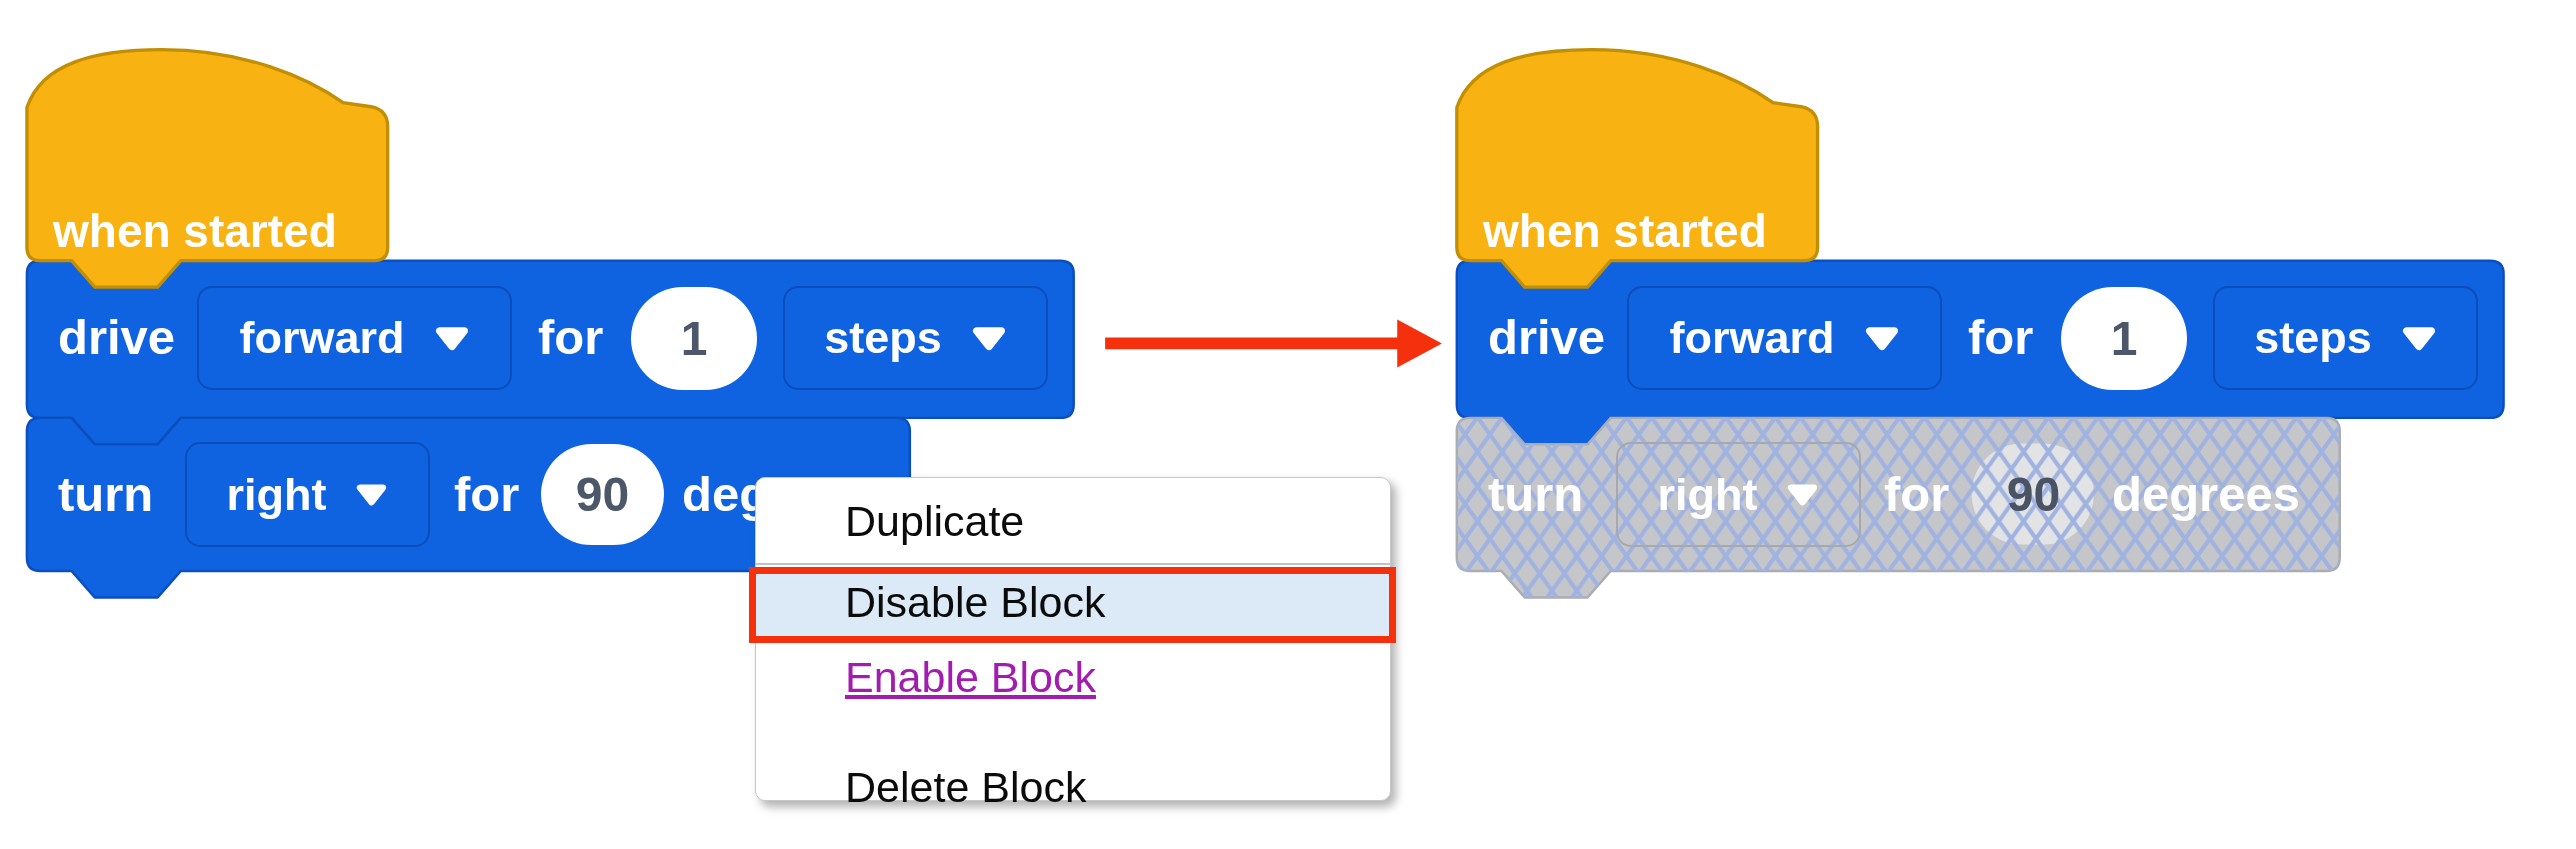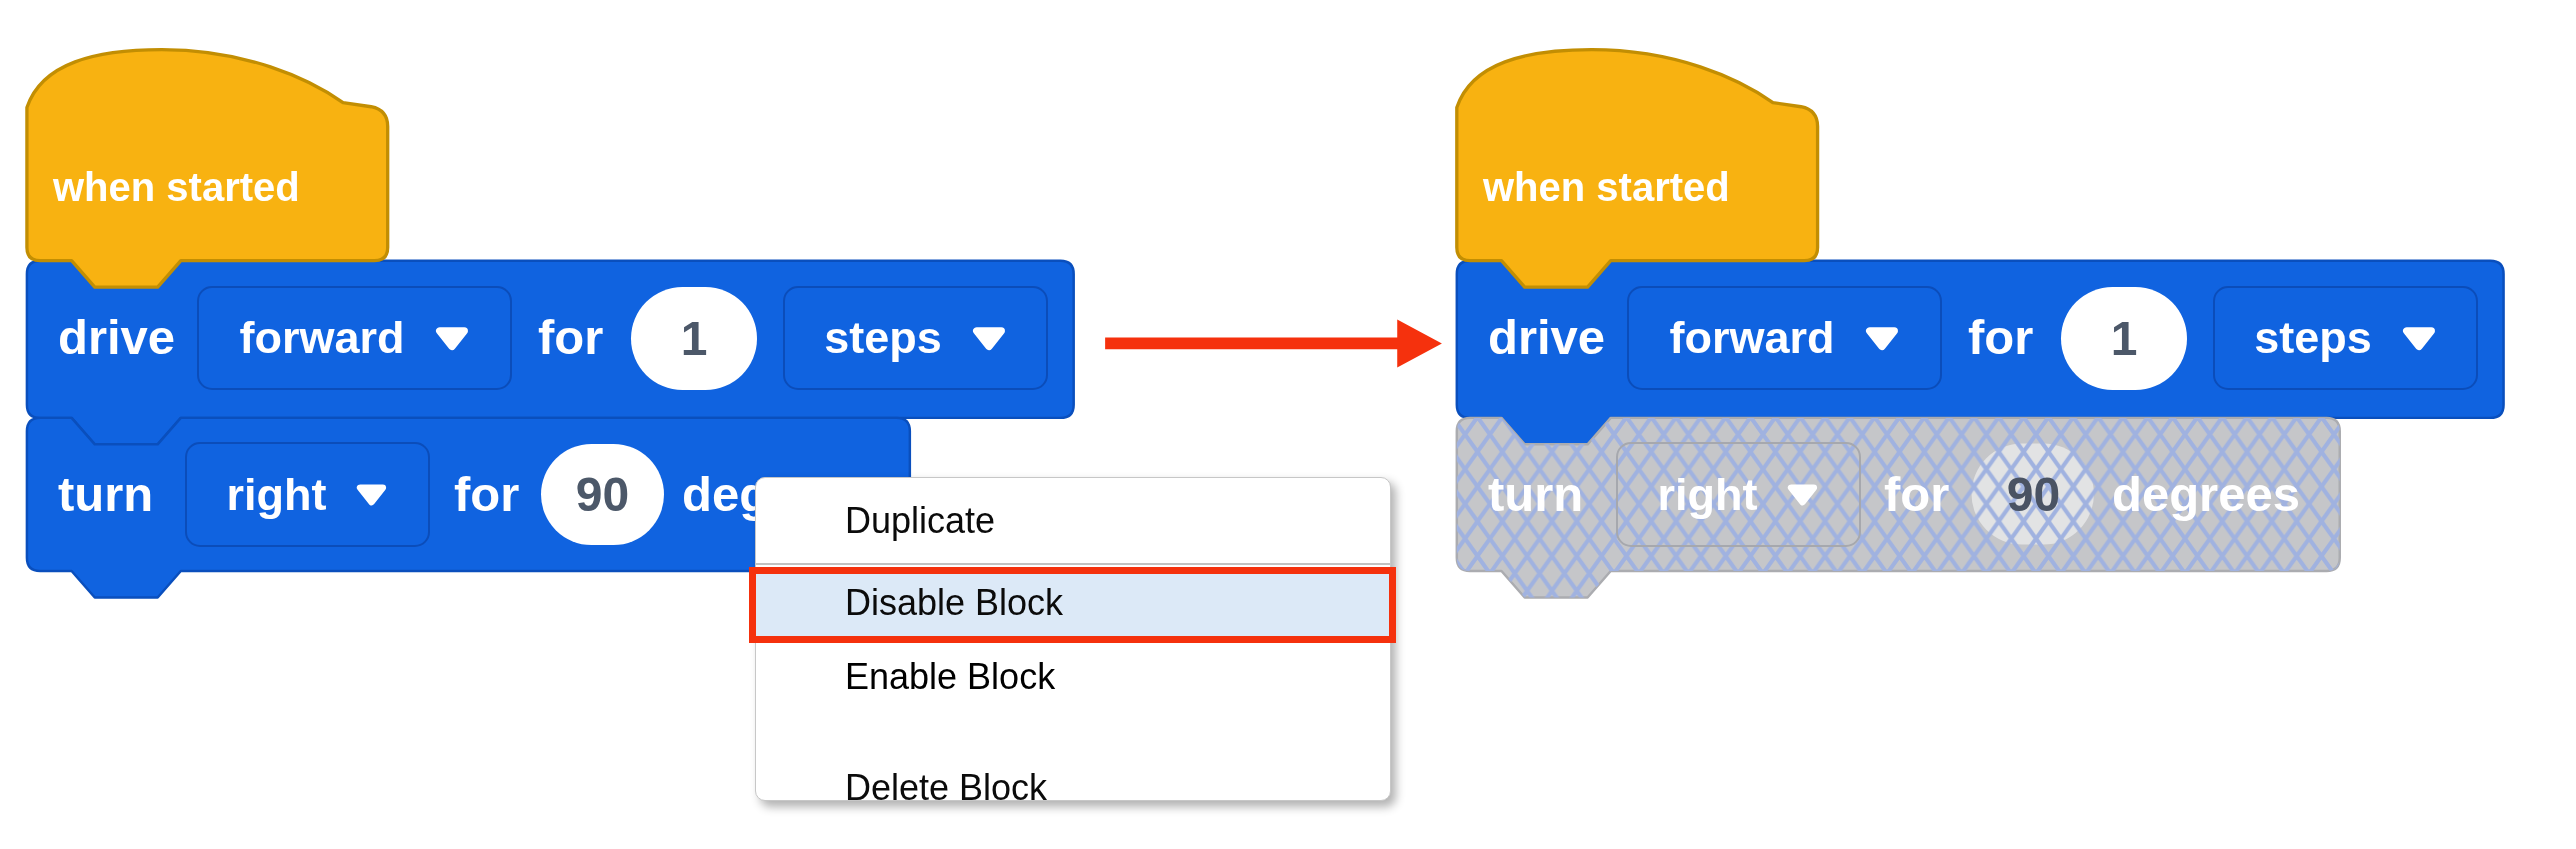--- a/index.html
+++ b/index.html
@@ -1,38 +1,38 @@
 <!DOCTYPE html>
 <html style="font-size:13.2px"><head>
 <meta charset="utf-8">
 <style>
   html,body{margin:0;padding:0;background:#fff;}
   .canvas{position:relative;width:2576px;height:849px;background:#ffffff;overflow:hidden;
           font-family:"Liberation Sans",sans-serif;}
   svg.layer{position:absolute;left:0;top:0;z-index:0;}
   .blabel{position:absolute;z-index:2;color:#ffffff;font-weight:700;font-size:49px;
           line-height:51px;height:51px;white-space:nowrap;}
-  .hatlabel{font-size:40px;}
+  .hatlabel{font-size:46px;margin-top:44px;}
   .dropdown{position:absolute;z-index:2;border:2.5px solid rgba(7,52,140,0.45);border-radius:15px;
             display:flex;align-items:center;justify-content:center;gap:29px;
             color:#fff;font-weight:700;font-size:45px;white-space:nowrap;box-sizing:border-box;}
   .dropdown.gray{border-color:#A6A8AE;}
   .numoval{position:absolute;z-index:2;background:#ffffff;border-radius:827px;
            display:flex;align-items:center;justify-content:center;
            color:#4C5869;font-weight:700;font-size:48px;box-sizing:border-box;}
   .numflat{position:absolute;z-index:2;display:flex;align-items:center;justify-content:center;
            color:#4A5363;font-weight:700;font-size:48px;}
   .menu{position:absolute;z-index:5;left:755px;top:477px;width:636px;height:324px;
         background:#ffffff;border:1.7px solid #C7C7C7;border-radius:10px;
         box-shadow:5px 5.8px 10px rgba(0,0,0,0.30);box-sizing:border-box;}
-  .menu-item{position:absolute;left:89px;color:#0B0B0B;font-size:36px;white-space:nowrap;z-index:7;}
+  .menu-item{position:absolute;left:89px;color:#0B0B0B;font-size:43px;white-space:nowrap;z-index:7;}
   .menu-sep{position:absolute;left:0;right:0;top:85px;height:1.7px;background:#C2C2C2;z-index:6;}
   .menu-highlight{position:absolute;left:-6.6px;top:89px;width:647px;height:76px;
         background:#DCE9F7;border:7.4px solid #F5310D;box-sizing:border-box;z-index:6;}
-  .menu-item.disabled{color:#000000;}
+  .menu-item.disabled{color:#a21caf;text-decoration:underline;}
   .dd-icon{flex:0 0 auto;}
 </style>
 </head>
 <body>
 
 <div class="canvas">
 
   <svg class="layer" width="2576" height="849" viewBox="0 0 3112 1026">
     <defs>
       <pattern id="lattice" width="30" height="42" patternUnits="userSpaceOnUse">

